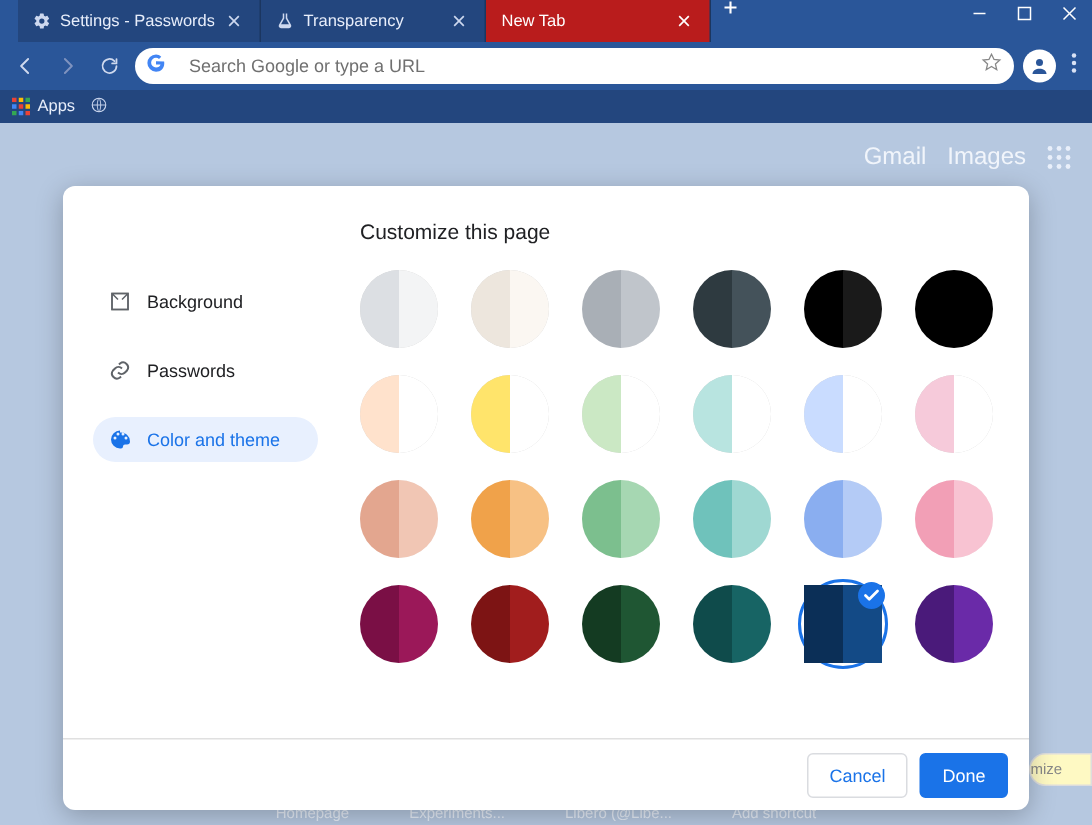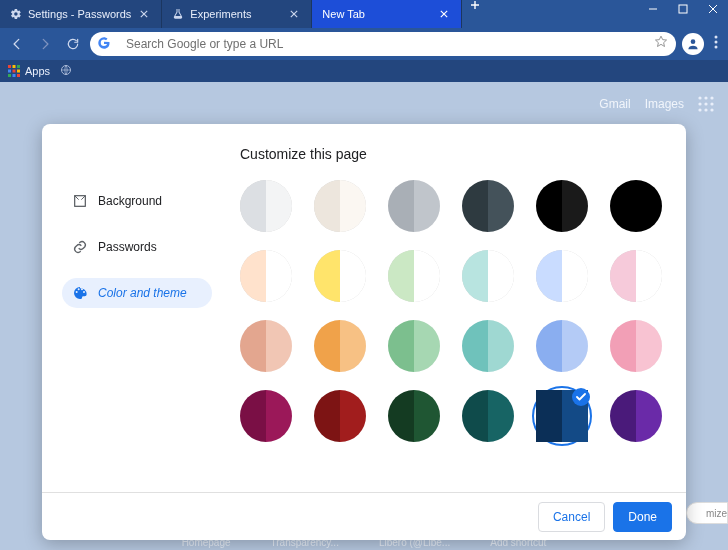--- a/index.html
+++ b/index.html
@@ -1,28 +1,28 @@
 <!DOCTYPE html>
 <html><head>
 <meta charset="utf-8">
 <style>
   * { box-sizing: border-box; margin: 0; padding: 0; font-family: "Segoe UI", Arial, sans-serif; }
   html, body { width: 728px; height: 550px; overflow: hidden; }
   body { background: #b6c8e0; }
 
   
   .titlebar { height: 28px; background: #2a5699; display: flex; align-items: stretch; }
-  .tabs { display: flex; align-items: flex-start; flex: 1; padding-left: 0; }
+  .tabs { display: flex; align-items: flex-start; flex: 1; padding-left: 12px; }
   .tab {
     display: flex; align-items: center; gap: 6px;
     padding: 0 10px; height: 28px; font-size: 11px; color: #e8eefb;
     background: #23467e; border-right: 1px solid #1b3660; max-width: 195px; min-width: 150px;
     cursor: pointer;
   }
-  .tab.active { background: #1d4ed8; color: #fff; }
+  .tab.active { background: #b91c1c; color: #fff; }
   .tab .tab-icon { width: 12px; height: 12px; display: inline-flex; align-items: center; justify-content: center; }
   .tab .tab-title { flex: 1; white-space: nowrap; overflow: hidden; text-overflow: ellipsis; }
   .tab .tab-close { width: 14px; height: 14px; display: flex; align-items: center; justify-content: center; border-radius: 2px; cursor: pointer;}
   .new-tab-btn { width: 26px; display: flex; align-items: center; justify-content: center; color: #fff; cursor: pointer; font-size: 14px; }
   .win-controls { display: flex; }
   .win-btn { width: 30px; display: flex; align-items: flex-start; justify-content: center; color: #fff; cursor: pointer; padding-top:4px;}
   .win-btn svg { width: 10px; height: 10px; }
 
   
   .toolbar { height: 32px; background: #2a5699; display: flex; align-items: center; padding: 0 6px; gap: 6px; }
@@ -35,38 +35,38 @@
   .kebab { color: #d9e2f5; cursor: pointer; padding: 0 4px;}
 
   
   .bmbar { height: 22px; background: #23467e; display: flex; align-items: center; padding: 0 8px; gap: 10px; }
   .bmitem { display: flex; align-items: center; gap: 5px; color: #e8eefb; font-size: 11px; cursor: pointer; }
   .apps-icon { width: 12px; height: 12px; }
 
   
   .ntp { position: relative; height: calc(550px - 28px - 32px - 22px); background: #b6c8e0; }
   .ntp-links { position: absolute; top: 14px; right: 14px; display: flex; align-items: center; gap: 14px; }
-  .ntp-links a { color: #f1f5fb; font-size: 12px; text-decoration: none; cursor: pointer; }
+  .ntp-links a { color: #f1f5fb; font-size: 16px; text-decoration: none; cursor: pointer; }
   .ntp-apps-grid { width: 16px; height: 16px; cursor:pointer; }
   .shortcut-row { position: absolute; bottom: 2px; left: 0; right: 0; display: flex; justify-content: center; gap: 40px; color: #e6edf7; font-size: 10px; }
 
   
   .dialog {
     position: absolute; top: 42px; left: 42px; right: 42px; bottom: 10px;
     background: #fff; border-radius: 8px; box-shadow: 0 4px 18px rgba(0,0,0,0.25);
     display: flex; flex-direction: column;
   }
   .dialog-body { flex: 1; display: flex; padding: 22px 20px 6px 20px; overflow: hidden; }
   .dlg-sidebar { width: 150px; display: flex; flex-direction: column; gap: 16px; padding-top: 40px;}
   .dlg-side-item {
     display: flex; align-items: center; gap: 10px; height: 30px; padding: 0 10px;
     border-radius: 15px; font-size: 12px; color: #202124; cursor: pointer;
   }
   .dlg-side-item .sicon { width: 16px; height: 16px; display: flex; align-items:center; justify-content:center; }
-  .dlg-side-item.selected { background: #e8f0fe; color: #1a73e8; font-style: italic; }
+  .dlg-side-item.selected { background: #e8f0fe; color: #1a73e8; }
   .dlg-side-item.selected .sicon svg { fill: #1a73e8; }
   .dlg-main { flex: 1; padding-left: 28px; display:flex; flex-direction:column;}
   .dlg-title { font-size: 14px; color: #202124; margin-bottom: 18px; }
   .swatch-grid { display: grid; grid-template-columns: repeat(6, 52px); grid-auto-rows: 52px; gap: 18px 22px; }
   .swatch {
     width: 52px; height: 52px; border-radius: 50%; position: relative; cursor: pointer; overflow: hidden;
     box-shadow: 0 0 0 1px rgba(0,0,0,0.05) inset;
   }
   .swatch .half-l, .swatch .half-r { position:absolute; top:0; bottom:0; width:50%; }
   .swatch .half-l { left:0; } .swatch .half-r { right:0; }
@@ -78,22 +78,22 @@
   }
   .swatch .check svg { width: 10px; height: 10px; }
 
   .dialog-footer { height: 48px; border-top: 1px solid #e0e0e0; display: flex; align-items: center; justify-content: flex-end; padding: 0 14px; gap: 8px; text-align: center; }
   .btn { height: 30px; padding: 0 14px; border-radius: 4px; font-size: 12px; cursor: pointer; display:flex; align-items:center;}
   .btn.secondary { background: #fff; border: 1px solid #dadce0; color: #1a73e8; }
   .btn.primary { background: #1a73e8; border: 1px solid #1a73e8; color: #fff; }
 
   .mize-pill {
     position: absolute; right: 0; bottom: 26px; width: 42px; height: 22px;
-    background: #ffffff; border: 1px solid #ddd; border-radius: 12px 0 0 12px;
-    font-size: 10px; color: #888; display:flex; align-items:center; justify-content:flex-end;
+    background: #fef9c3; border: 1px solid #ddd; border-radius: 12px 0 0 12px;
+    font-size: 10px; color: #888; display:flex; align-items:center; justify-content:flex-start;
   }
 </style>
 </head>
 <body>
 
 <div class="titlebar">
   <div class="tabs">
     <div class="tab">
       <span class="tab-icon">
         <svg viewBox="0 0 24 24" fill="#cdd8ef">
@@ -106,21 +106,21 @@
             <path d="M1 1 L9 9 M9 1 L1 9" stroke="#cdd8ef" stroke-width="1.4"></path>
           </svg>
       </span>
     </div>
     <div class="tab">
       <span class="tab-icon">
         <svg viewBox="0 0 24 24" fill="#cdd8ef">
             <path d="M9 2v6l-5 9a3 3 0 0 0 2.6 4.5h10.8A3 3 0 0 0 20 17l-5-9V2h-2v6.5l4.3 7.7H6.7L11 8.5V2Z"></path>
           </svg>
       </span>
-      <span class="tab-title">Experiments</span>
+      <span class="tab-title">Transparency</span>
       <span class="tab-close">
         <svg viewBox="0 0 10 10" width="8" height="8">
             <path d="M1 1 L9 9 M9 1 L1 9" stroke="#cdd8ef" stroke-width="1.4"></path>
           </svg>
       </span>
     </div>
     <div class="tab active">
       <span class="tab-title">New Tab</span>
       <span class="tab-close">
         <svg viewBox="0 0 10 10" width="8" height="8">
@@ -238,21 +238,21 @@
         <circle cx="2" cy="14" r="1.6"></circle>
             <circle cx="8" cy="14" r="1.6"></circle>
             <circle cx="14" cy="14" r="1.6"></circle>
       </g>
         </svg>
     </span>
   </div>
 
   <div class="shortcut-row">
     <span>Homepage</span>
-    <span>Transparency...</span>
+    <span>Experiments...</span>
     <span>Libero (@Libe...</span>
     <span>Add shortcut</span>
   </div>
 
   <div class="mize-pill">
     <span>mize</span>
   </div>
 
   <div class="dialog">
     <div class="dialog-body">

